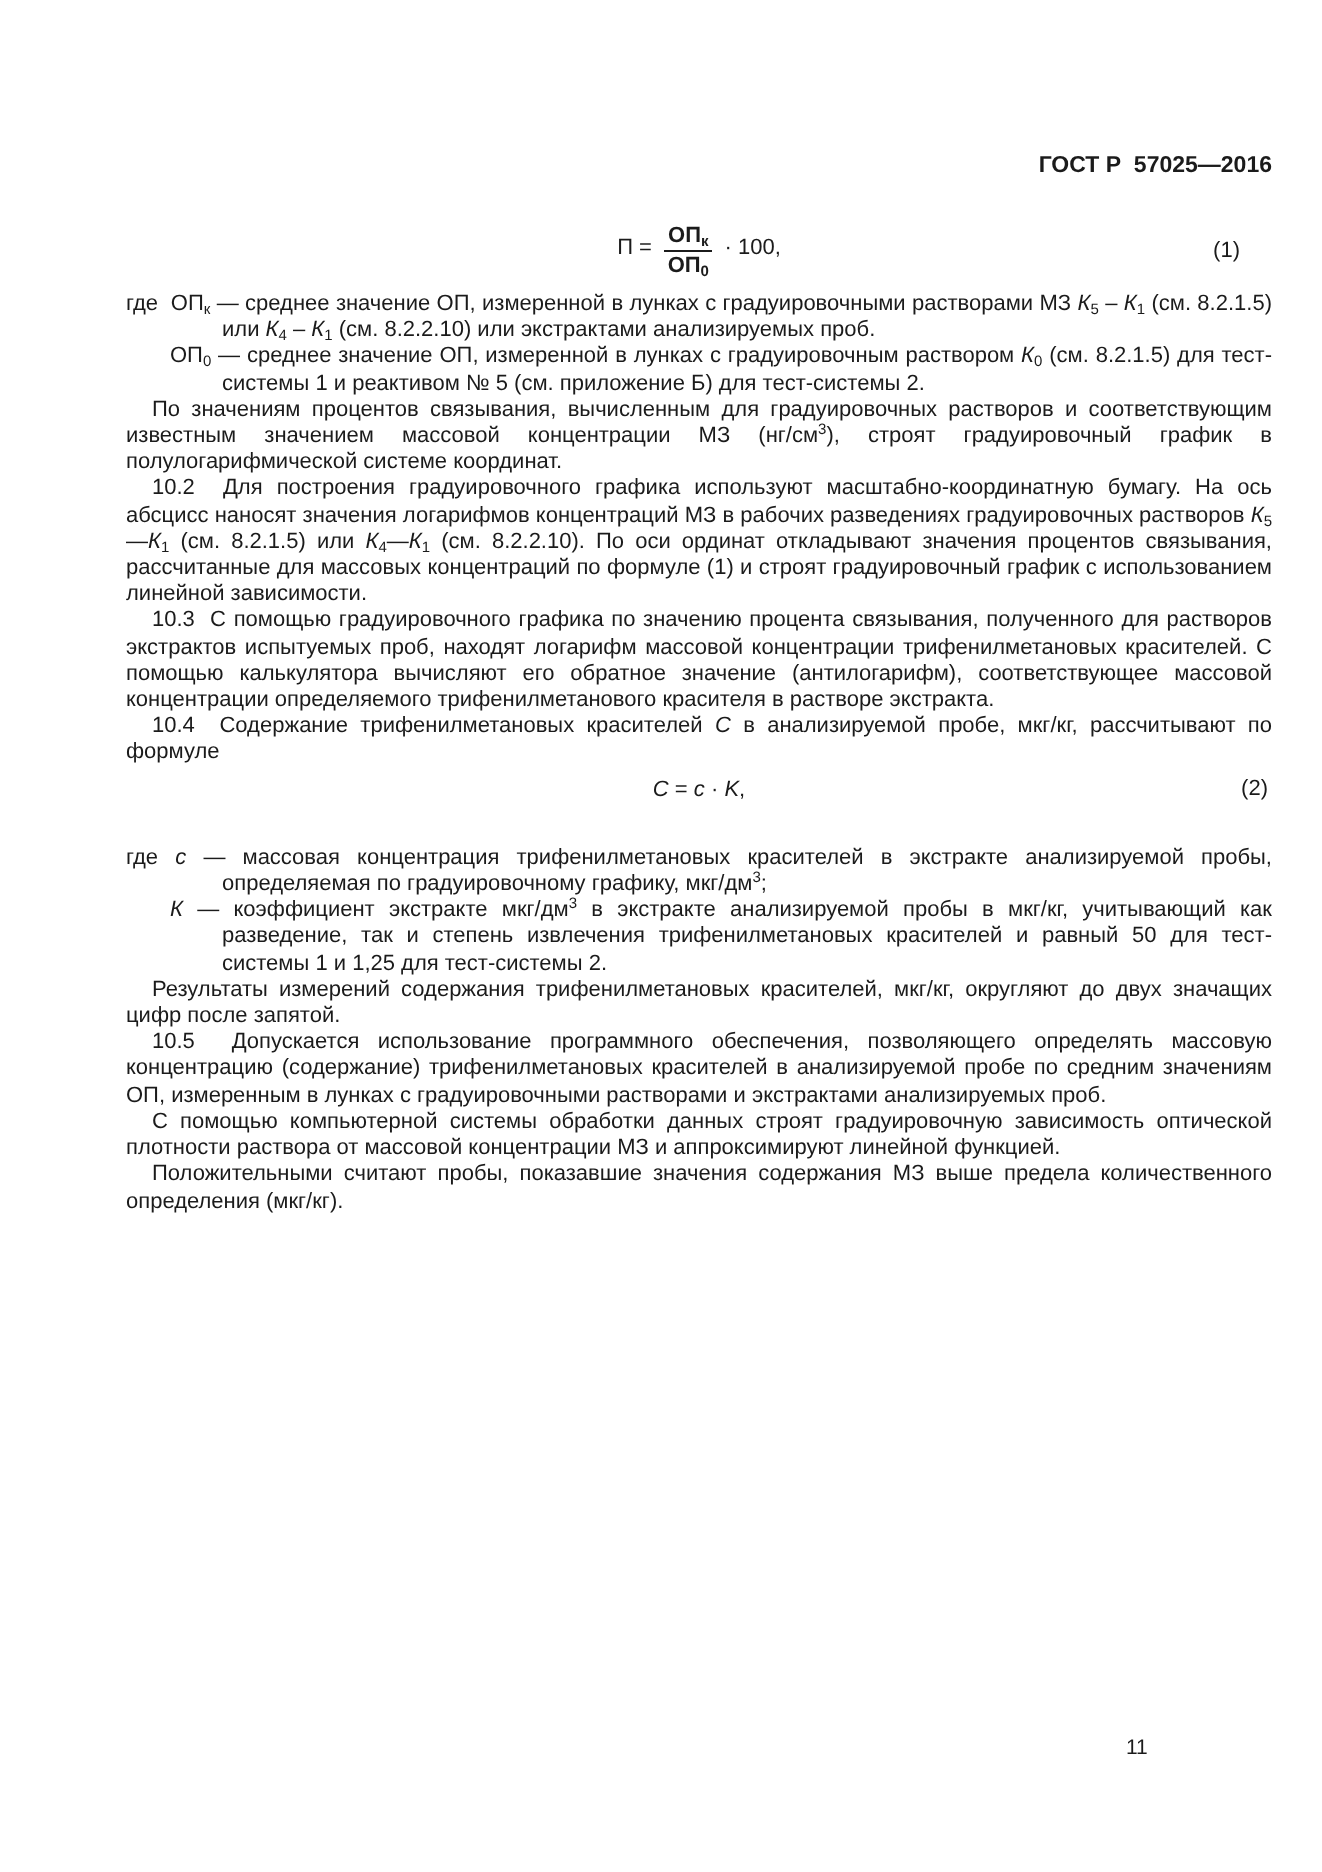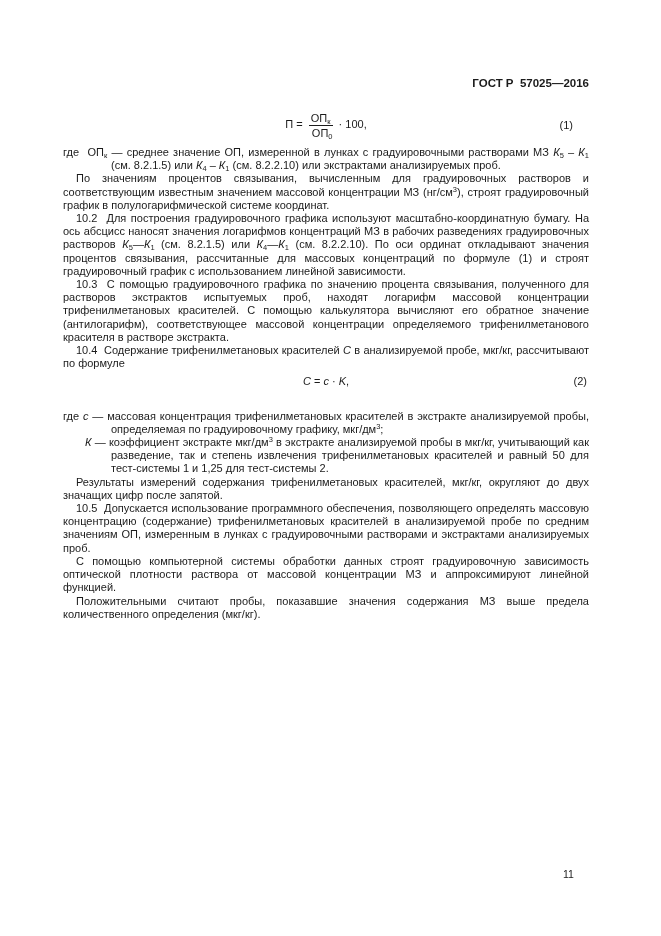--- a/index.html
+++ b/index.html
@@ -7,21 +7,21 @@
     width: 661px; height: 936px;
     background: #ffffff;
     font-family: "Liberation Sans", sans-serif;
     color: #1b1b1b;
     -webkit-font-smoothing: antialiased;
   }
   .page {
     position: relative;
     width: 661px; height: 936px;
     box-sizing: border-box;
-    padding: 62px 72px 0 63px;
+    padding: 62px 25px 0 63px;
     background: #ffffff;
     overflow: hidden;
   }
   .doc-header {
     text-align: right;
     font-weight: bold;
     font-size: 11.5px;
     line-height: 14px;
     white-space: pre;
   }
@@ -51,23 +51,24 @@
     position: absolute;
     top: 50%;
     transform: translateY(-50%);
     font-size: 11px;
   }
   .f1 .formula-label { right: 16px; }
   .f2 .formula-label { right: 2px; }
   .frac {
     display: inline-block;
     vertical-align: -9px;
-    text-align: right;
+    text-align: center;
     margin: 0 3px;
     line-height: 12px;
+    font-weight: bold;
   }
   .frac .num { display: block; border-bottom: 1px solid #1b1b1b; padding: 0 2px 1px; }
   .frac .den { display: block; padding-top: 1px; }
   .page-number {
     position: absolute;
     left: 563px;
     top: 852px;
     font-size: 10.5px;
     margin-top: 16px;
   }
@@ -81,20 +82,21 @@
     <span>ГОСТ Р  57025—2016</span>
   </div>
 
   <div class="formula-row f1 body-text">
     <span><span>П = </span><span class="frac"><span class="num"><span>ОП</span><sub>к</sub></span><span class="den"><span>ОП</span><sub>0</sub></span></span><span> · 100,</span></span>
     <span class="formula-label">(1)</span>
   </div>
 
   <div class="body-text">
     <p class="para def-first"><span>где&nbsp; ОП</span><sub>к</sub><span> — среднее значение ОП, измеренной в лунках с градуировочными растворами МЗ </span><span class="it">К</span><sub>5</sub><span> – </span><span class="it">К</span><sub>1</sub><span> (см. 8.2.1.5) или </span><span class="it">К</span><sub>4</sub><span> – </span><span class="it">К</span><sub>1</sub><span> (см. 8.2.2.10) или экстрактами анализируемых проб.</span></p>
+    <p class="para def-next"><span>ОП</span><sub>0</sub><span> — среднее значение ОП, измеренной в лунках с градуировочным раствором </span><span class="it">К</span><sub>0</sub><span> (см. 8.2.1.5) для тест-системы 1 и реактивом № 5 (см. приложение Б) для тест-системы 2.</span></p>
     <p class="para indent"><span>По значениям процентов связывания, вычисленным для градуировочных растворов и соответствующим известным значением массовой концентрации МЗ (нг/см</span><sup>3</sup><span>), строят градуировочный график в полулогарифмической системе координат.</span></p>
     <p class="para indent"><span>10.2&nbsp; Для построения градуировочного графика используют масштабно-координатную бумагу. На ось абсцисс наносят значения логарифмов концентраций МЗ в рабочих разведениях градуировочных растворов </span><span class="it">К</span><sub>5</sub><span>—</span><span class="it">К</span><sub>1</sub><span> (см. 8.2.1.5) или </span><span class="it">К</span><sub>4</sub><span>—</span><span class="it">К</span><sub>1</sub><span> (см. 8.2.2.10). По оси ординат откладывают значения процентов связывания, рассчитанные для массовых концентраций по формуле (1) и строят градуировочный график с использованием линейной зависимости.</span></p>
     <p class="para indent"><span>10.3&nbsp; С помощью градуировочного графика по значению процента связывания, полученного для растворов экстрактов испытуемых проб, находят логарифм массовой концентрации трифенилметановых красителей. С помощью калькулятора вычисляют его обратное значение (антилогарифм), соответствующее массовой концентрации определяемого трифенилметанового красителя в растворе экстракта.</span></p>
     <p class="para indent"><span>10.4&nbsp; Содержание трифенилметановых красителей </span><span class="it">С</span><span> в анализируемой пробе, мкг/кг, рассчитывают по формуле</span></p>
 
     <div class="formula-row f2">
       <span><span class="it">С</span><span> = </span><span class="it">c</span><span> · </span><span class="it">K</span><span>,</span></span>
       <span class="formula-label">(2)</span>
     </div>
 

